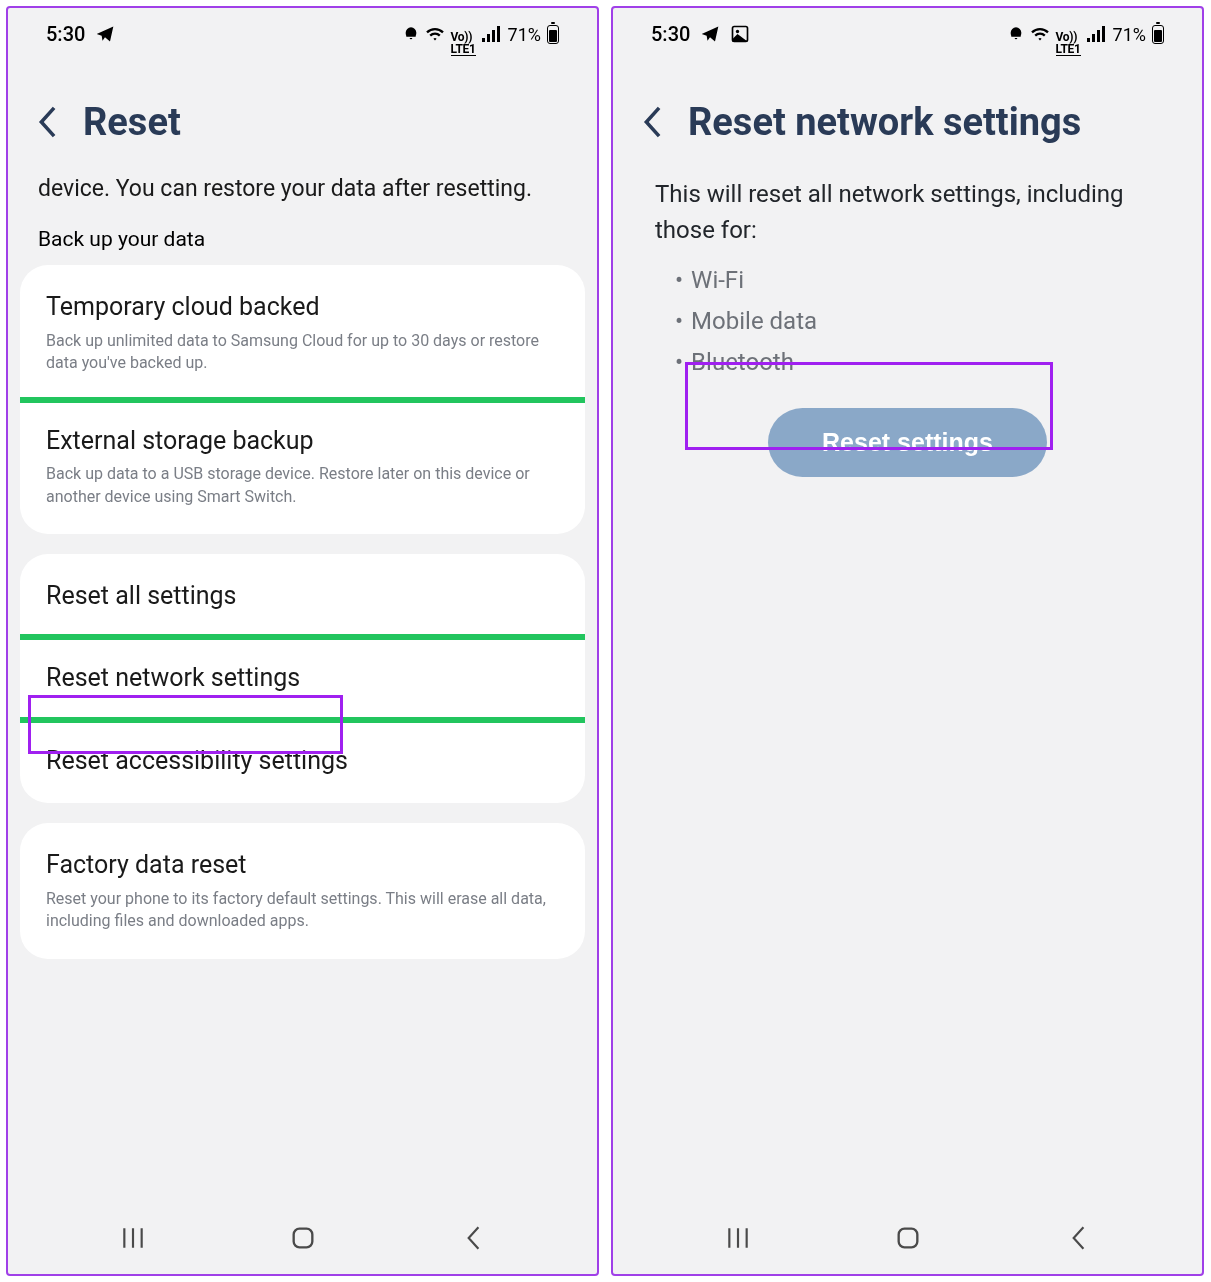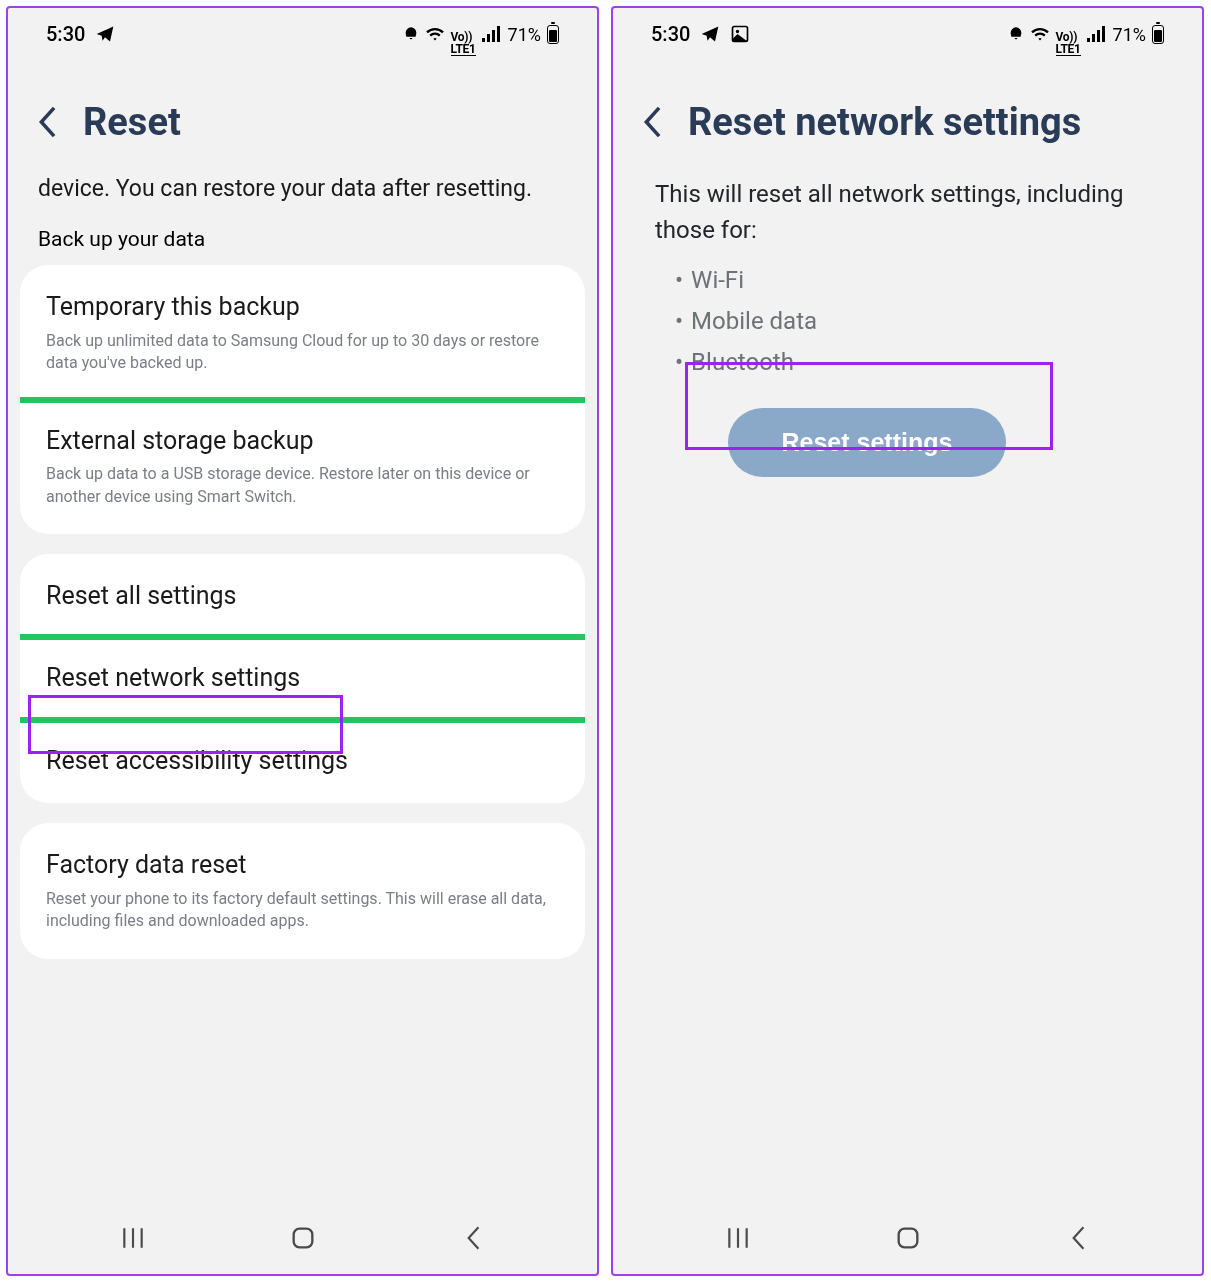--- a/index.html
+++ b/index.html
@@ -123,20 +123,21 @@
       font-size: 24px;
       color: #6d7178;
       line-height: 1.7;
     }
     .bullet-row { display: flex; gap: 8px; }
     .reset-btn-wrap {
       margin: 26px auto 4px auto;
       width: 360px;
       position: relative;
       display: flex;
+      justify-content: center;
     }
     .reset-btn {
       background: #8aa8c8;
       color: #ffffff;
       font-size: 25px;
       font-weight: 600;
       border: none;
       border-radius: 40px;
       padding: 20px 54px;
       cursor: pointer;
@@ -213,21 +214,21 @@
       </svg>
     <span class="header-title">Reset</span>
   </div>
 
   <div class="content">
     <div class="intro-text">device. You can restore your data after resetting.</div>
     <div class="section-label">Back up your data</div>
 
     <div class="card">
       <div class="item">
-        <div class="item-title">Temporary this backup</div>
+        <div class="item-title">Temporary cloud backed</div>
         <div class="item-sub">Back up unlimited data to Samsung Cloud for up to 30 days or restore data you've backed up.</div>
       </div>
       <div class="item">
         <div class="item-title">External storage backup</div>
         <div class="item-sub">Back up data to a USB storage device. Restore later on this device or another device using Smart Switch.</div>
       </div>
     </div>
 
     <div class="card">
       <div class="item">

